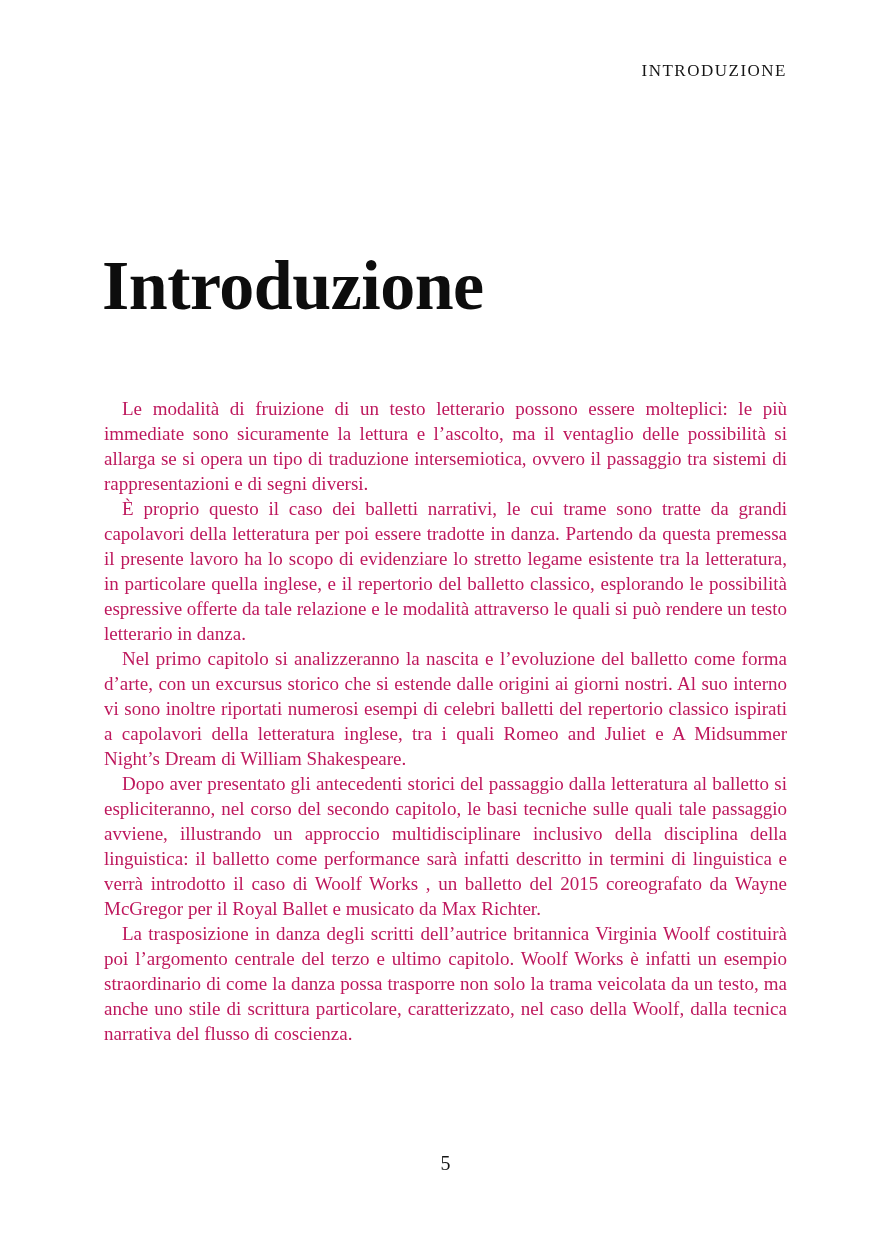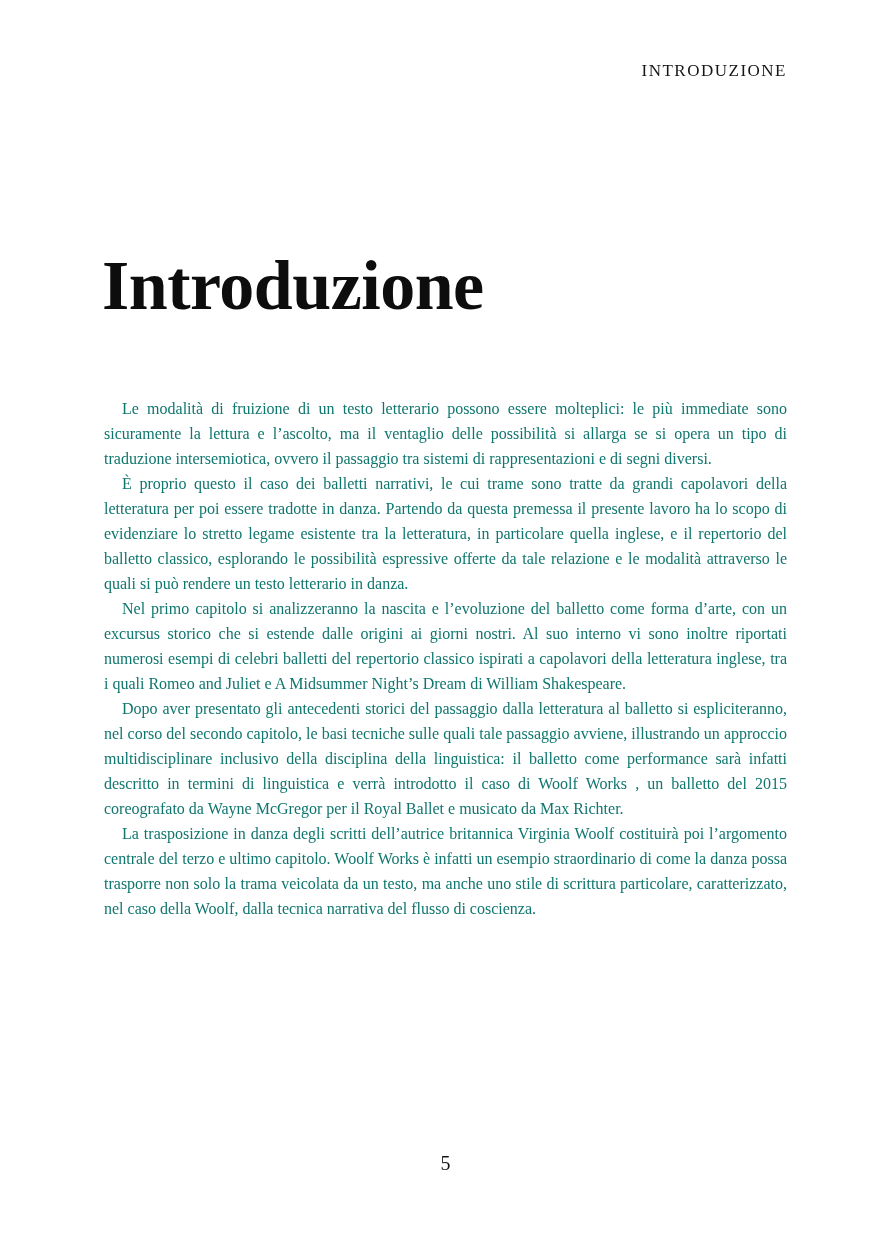--- a/index.html
+++ b/index.html
@@ -35,24 +35,24 @@
     line-height: 1;
     font-weight: 700;
     color: #0d0d0d;
     letter-spacing: -0.5px;
   }
   .body-text {
     position: absolute;
     top: 396px;
     left: 104px;
     width: 683px;
-    font-size: 16px;
+    font-size: 19px;
     line-height: 25px;
     text-align: justify;
-    color: #0f766e;
+    color: #be185d;
   }
   .para {
     margin: 0;
     text-indent: 18px;
   }
   .italic {
   }
   .folio {
     position: absolute;
     top: 1152px;

